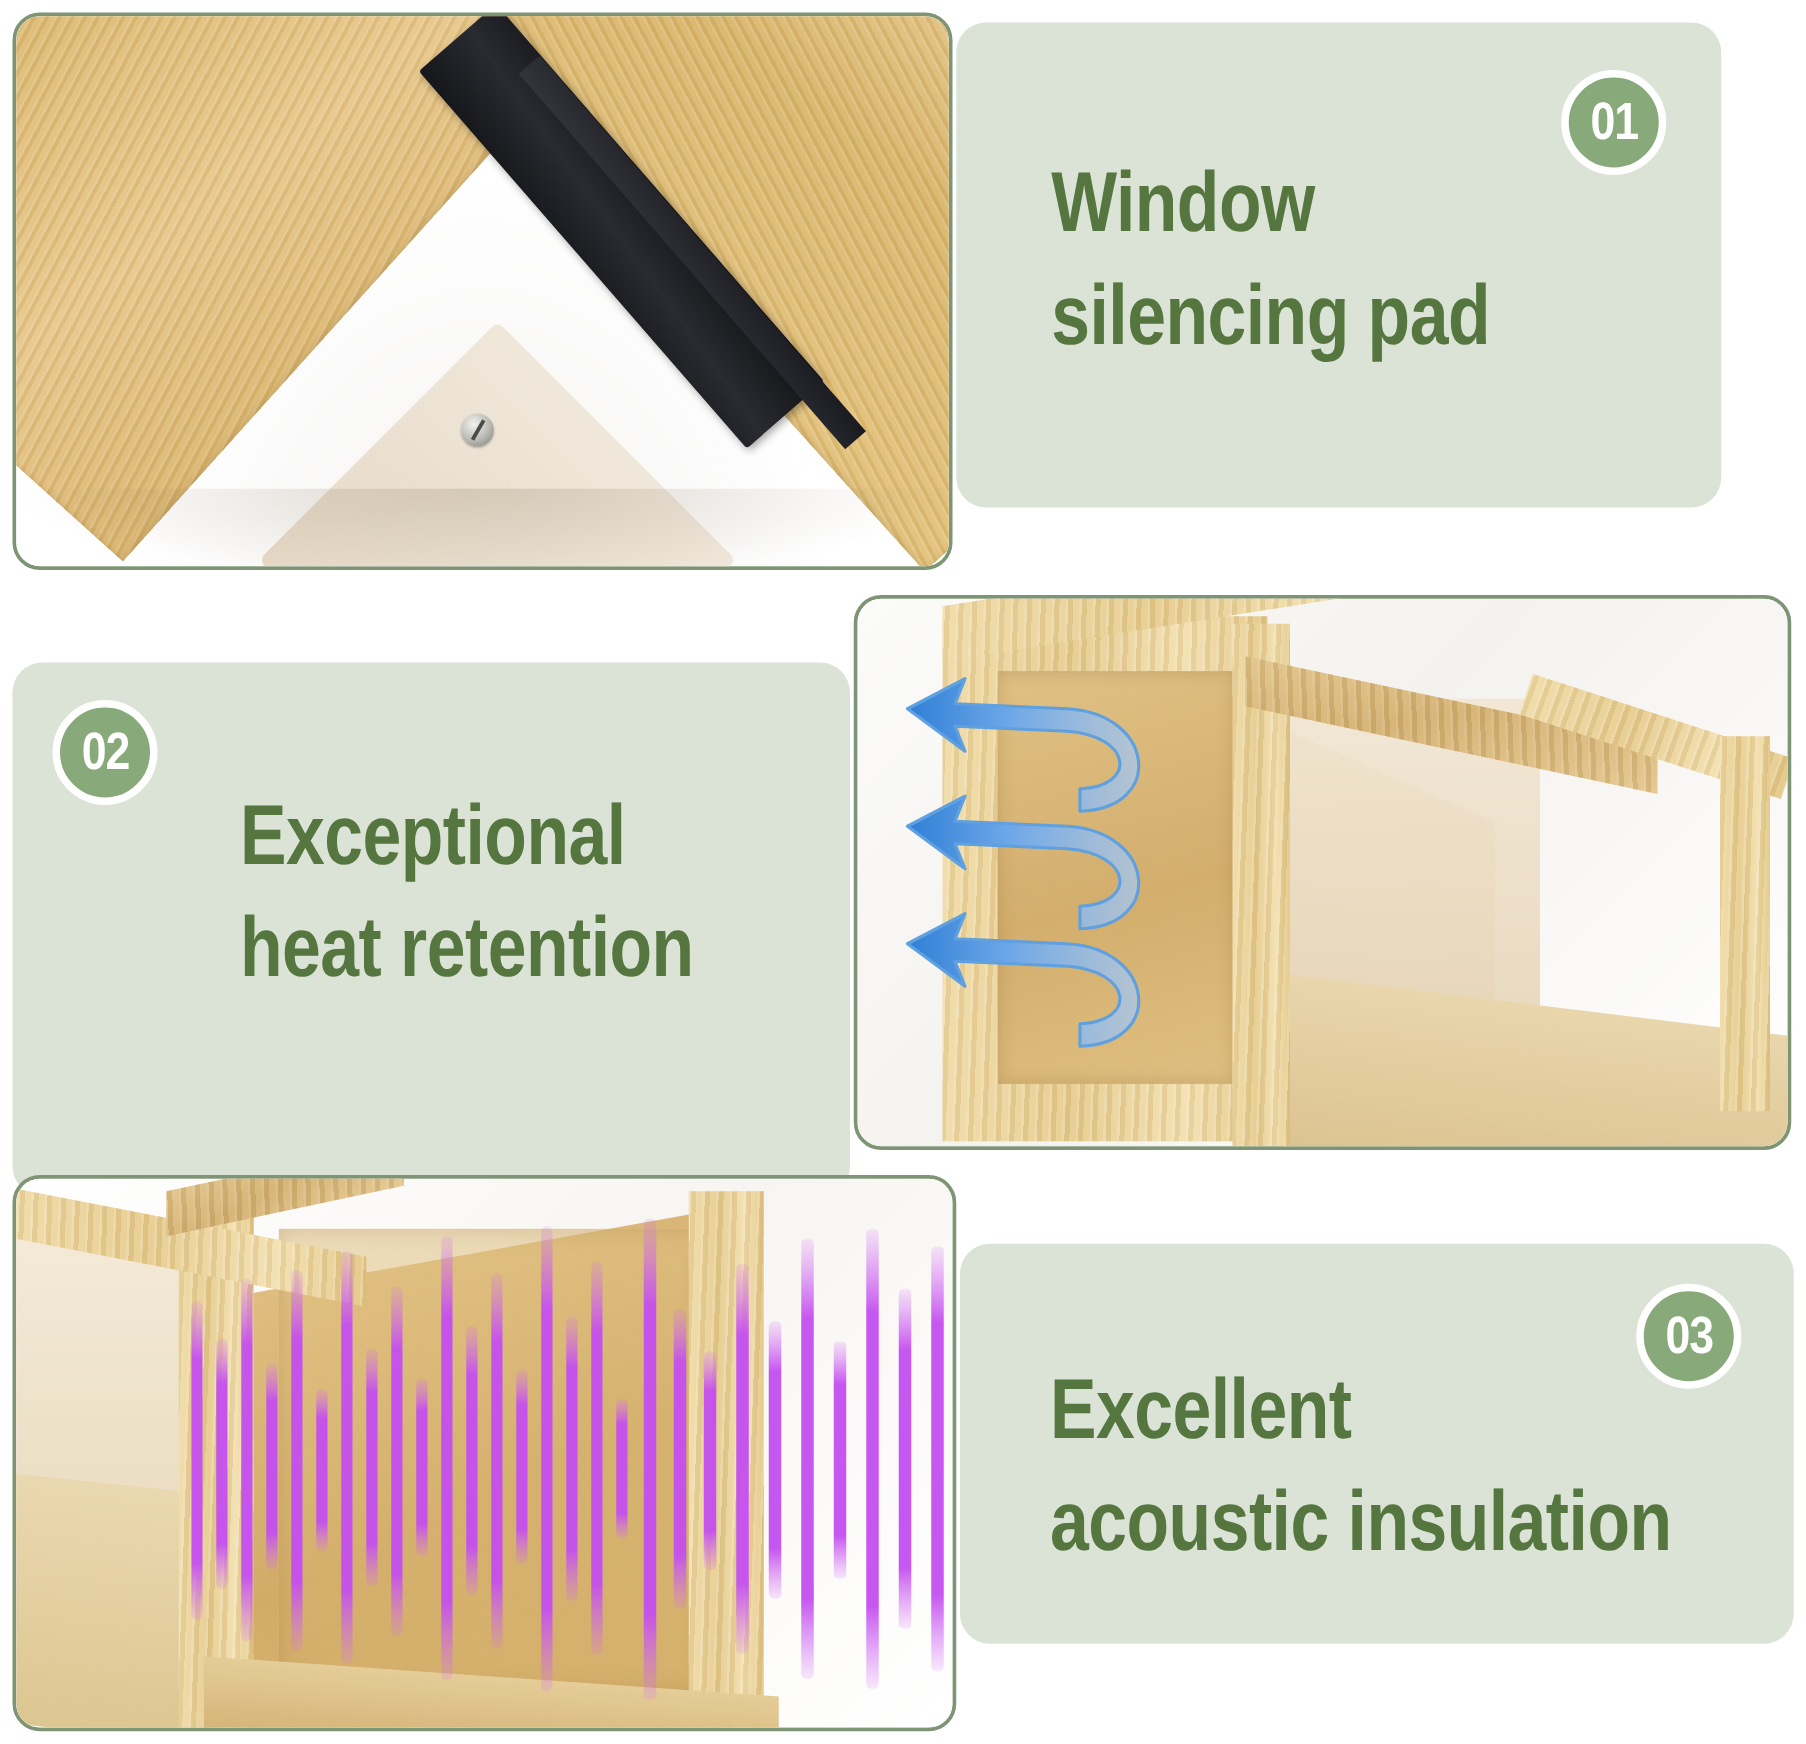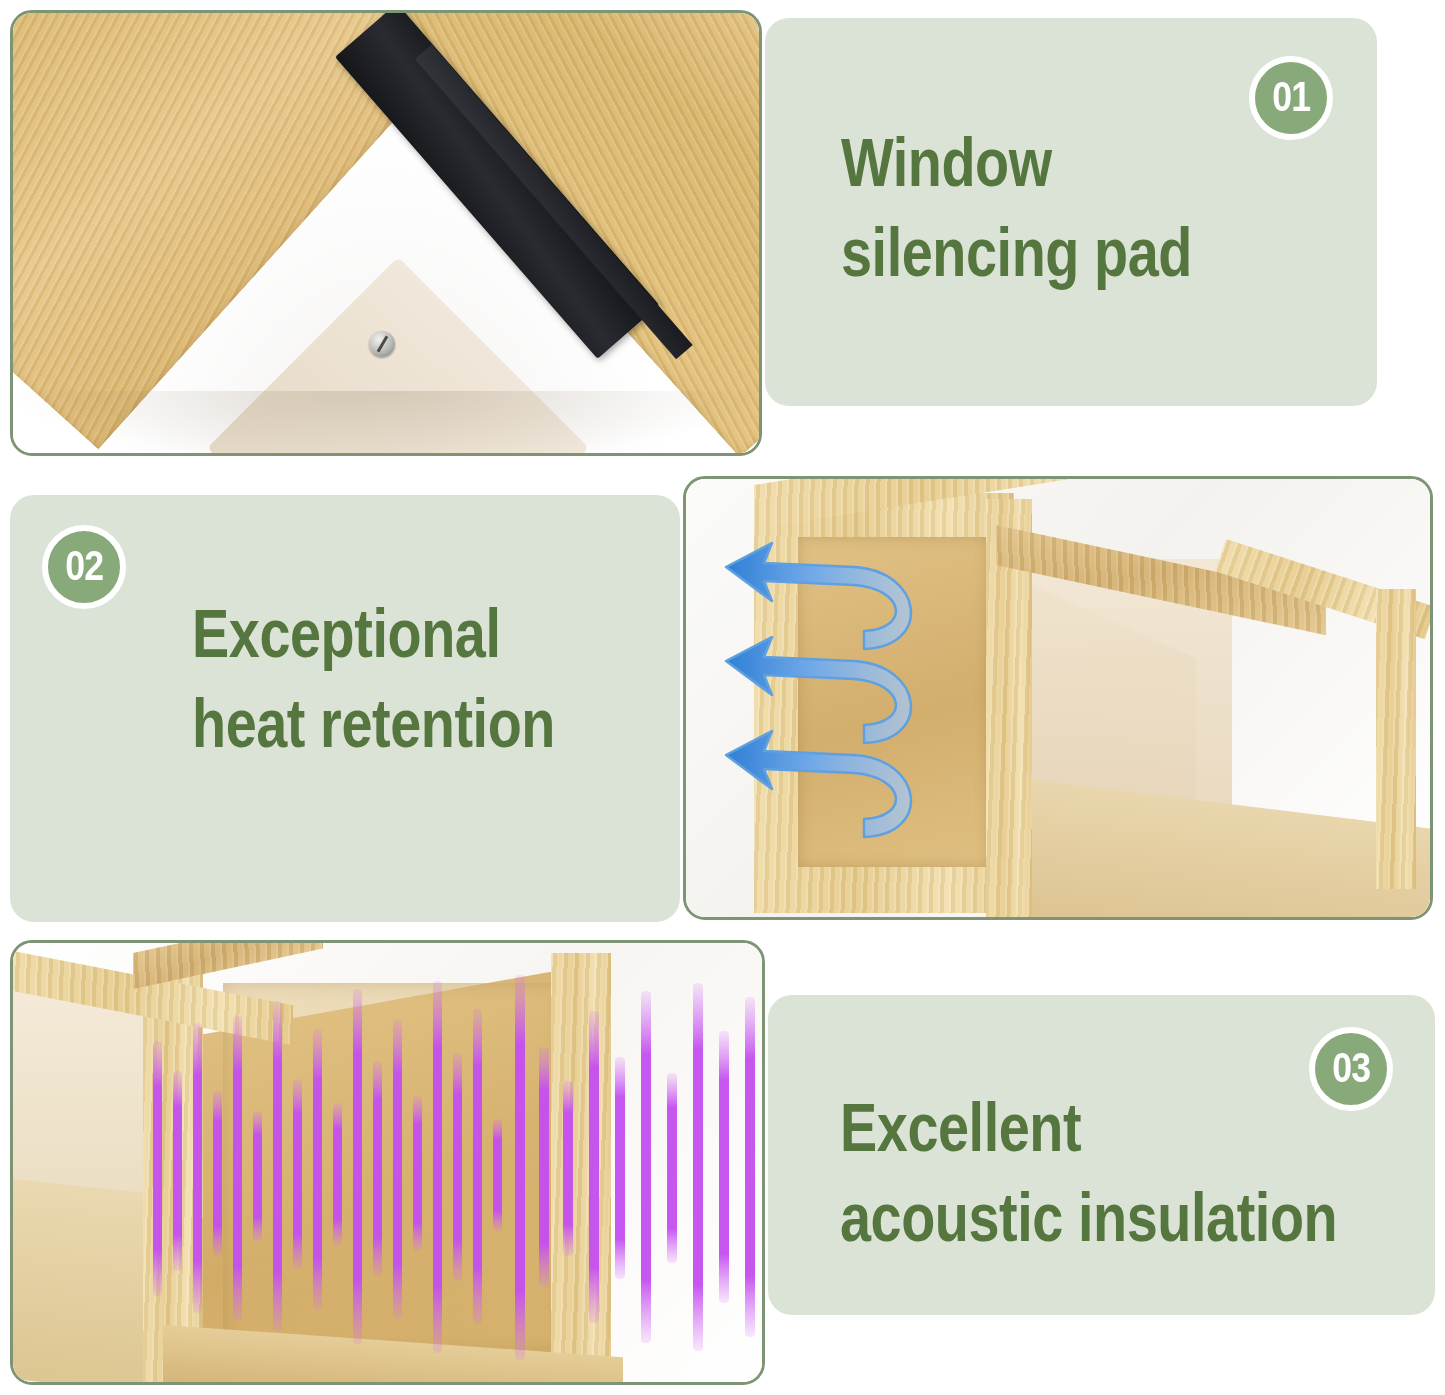--- a/index.html
+++ b/index.html
@@ -249,21 +249,21 @@
 </div>
 
 <div class="text-card" id="card-1" style="left:765px; top:18px; width:612px; height:388px;">
   <div class="badge" style="right:44px; top:38px;">
     <span>01</span>
   </div>
   <div class="headline" style="left:76px; top:100px; width:800px;">Window
 silencing pad</div>
 </div>
 
-<div class="text-card" id="card-2" style="left:10px; top:495px; width:670px; height:427px;">
+<div class="text-card" id="card-2" style="left:10px; top:530px; width:670px; height:427px;">
   <div class="badge" style="left:32px; top:30px;">
     <span>02</span>
   </div>
   <div class="headline" style="left:182px; top:94px; width:800px;">Exceptional
 heat retention</div>
 </div>
 
 <div class="photo-panel" id="photo-2">
   <div class="photo-inner">
     <div class="p2-bg"></div>

